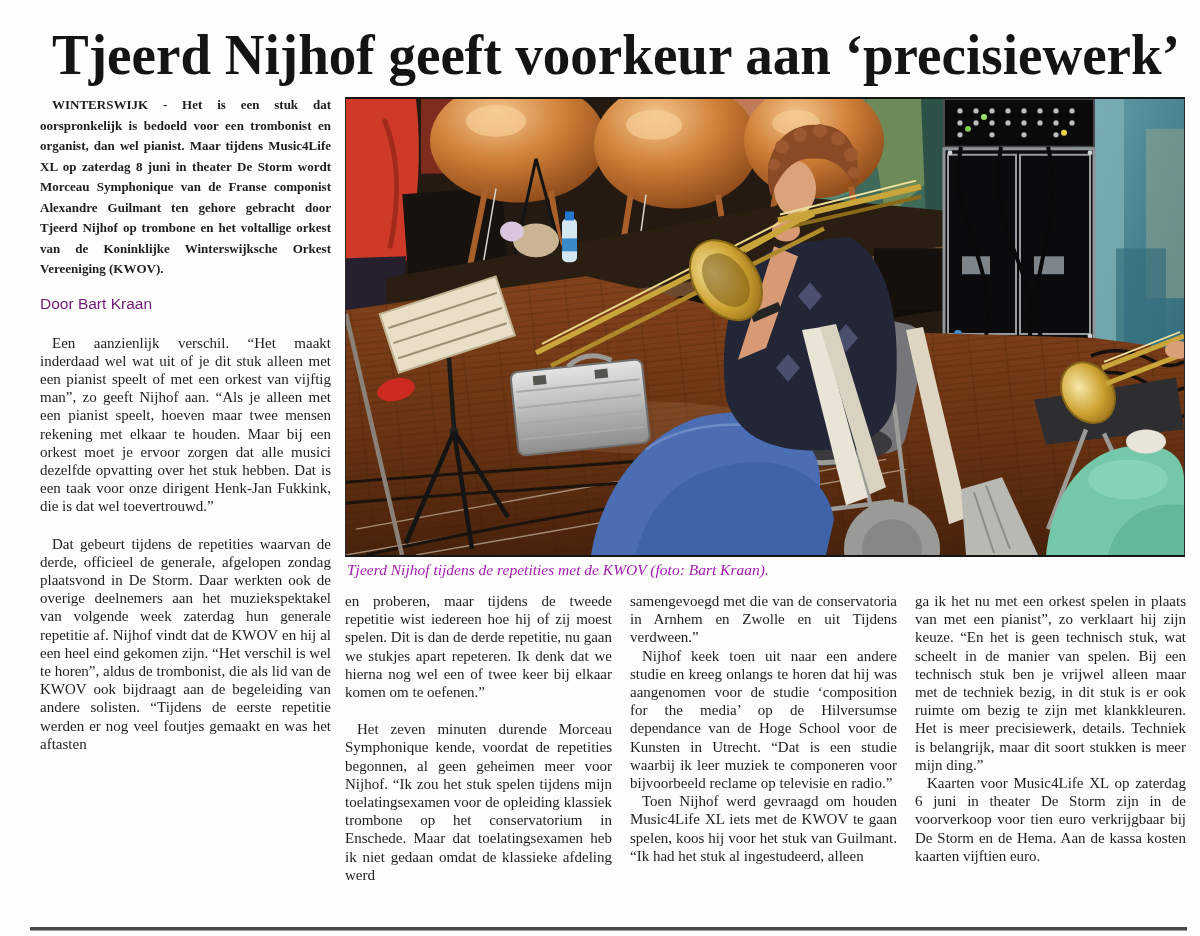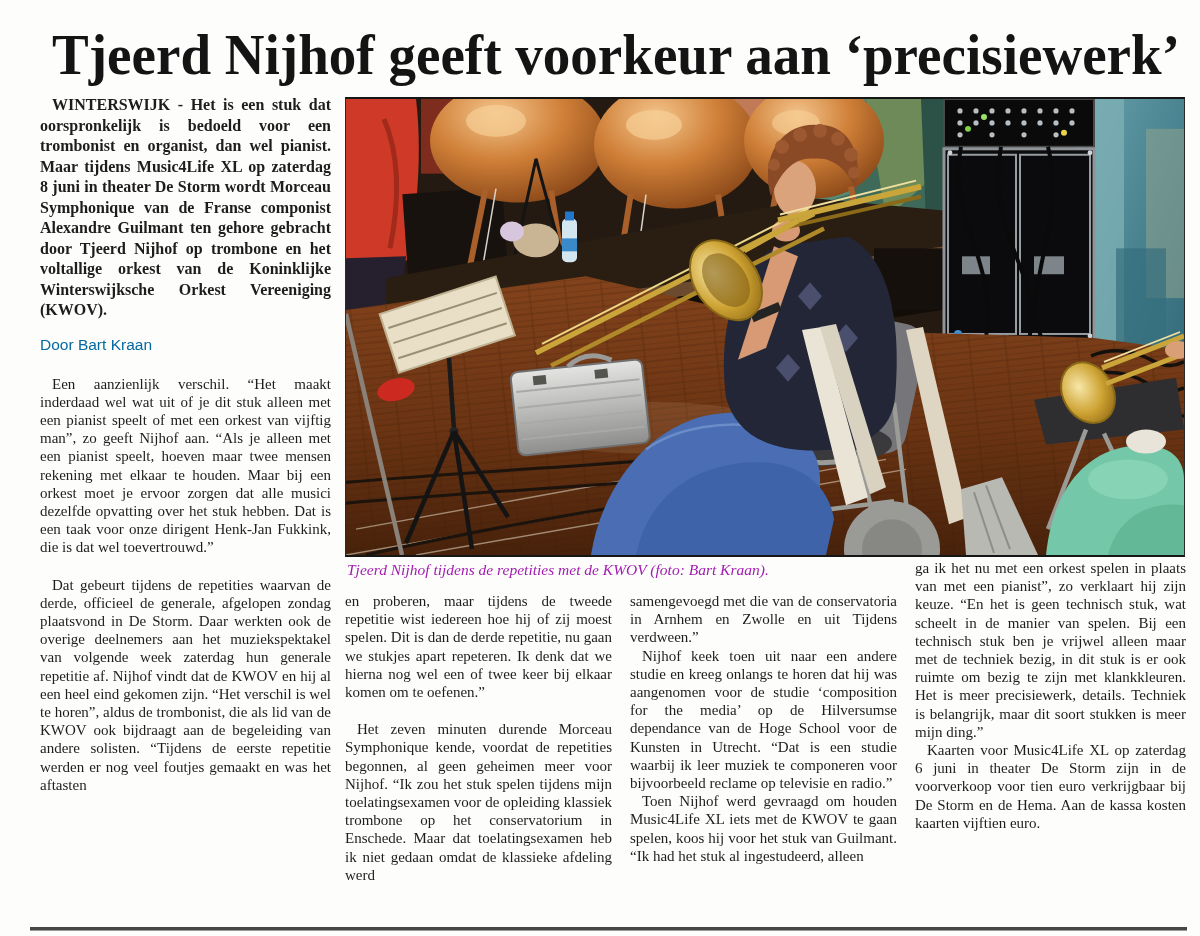--- a/index.html
+++ b/index.html
@@ -9,25 +9,25 @@
     font-family:"Liberation Serif", serif;
   }
   .headline-wrap{position:absolute;left:52px;top:22px;width:1140px;height:68px;text-align:right;}
   .col{position:absolute;text-align:justify;font-size:15px;line-height:18.2px;color:#1e1d1c;}
   .col p{margin:0;padding:0;}
   .indent{text-indent:12px;}
   .gap{height:19px;}
   #col1{left:40px;top:95px;width:291px;height:840px;}
   #col2{left:345px;top:592px;width:267px;height:340px;}
   #col3{left:630px;top:592px;width:267px;height:340px;}
-  #col4{left:915px;top:559px;width:271px;height:340px;}
-  .lead{font-weight:700;font-size:16px;line-height:20.5px;}
+  #col4{left:915px;top:592px;width:271px;height:340px;}
+  .lead{font-weight:700;font-size:13px;line-height:20.5px;}
   .byline{
     font-family:"Liberation Sans", sans-serif;font-size:15.5px;line-height:18px;
-    margin:15px 0 21px 0;color:#0369a1;text-align:left;
+    margin:15px 0 21px 0;color:#701a75;text-align:left;
   }
   #photo{
     position:absolute;left:345px;top:97px;width:840px;height:460px;
     border-top:2px solid #161616;border-bottom:2px solid #161616;
     border-left:1px solid #2a2a2a;border-right:1px solid #2a2a2a;
     box-sizing:border-box;background:#201713;
   }
   #photo svg{display:block;width:100%;height:100%;}
   #caption{
     position:absolute;left:347px;top:561px;width:838px;

